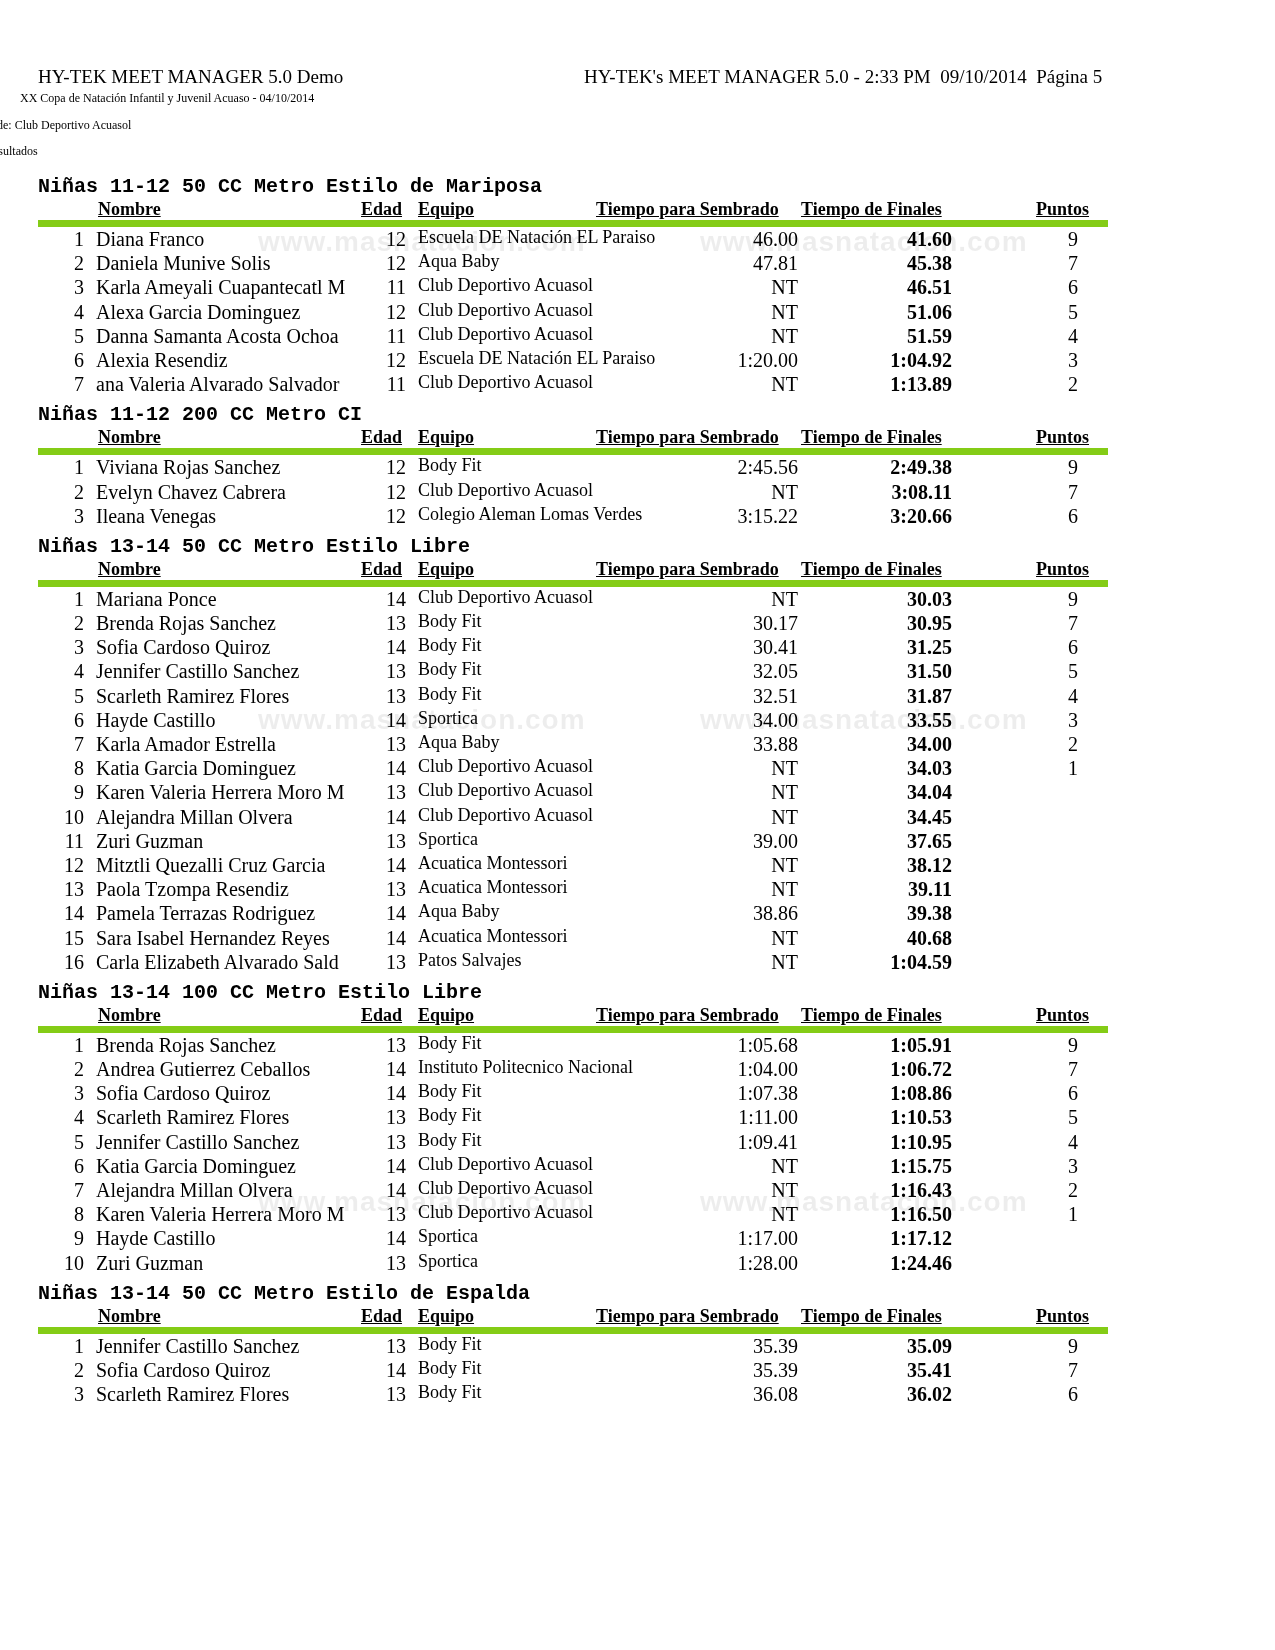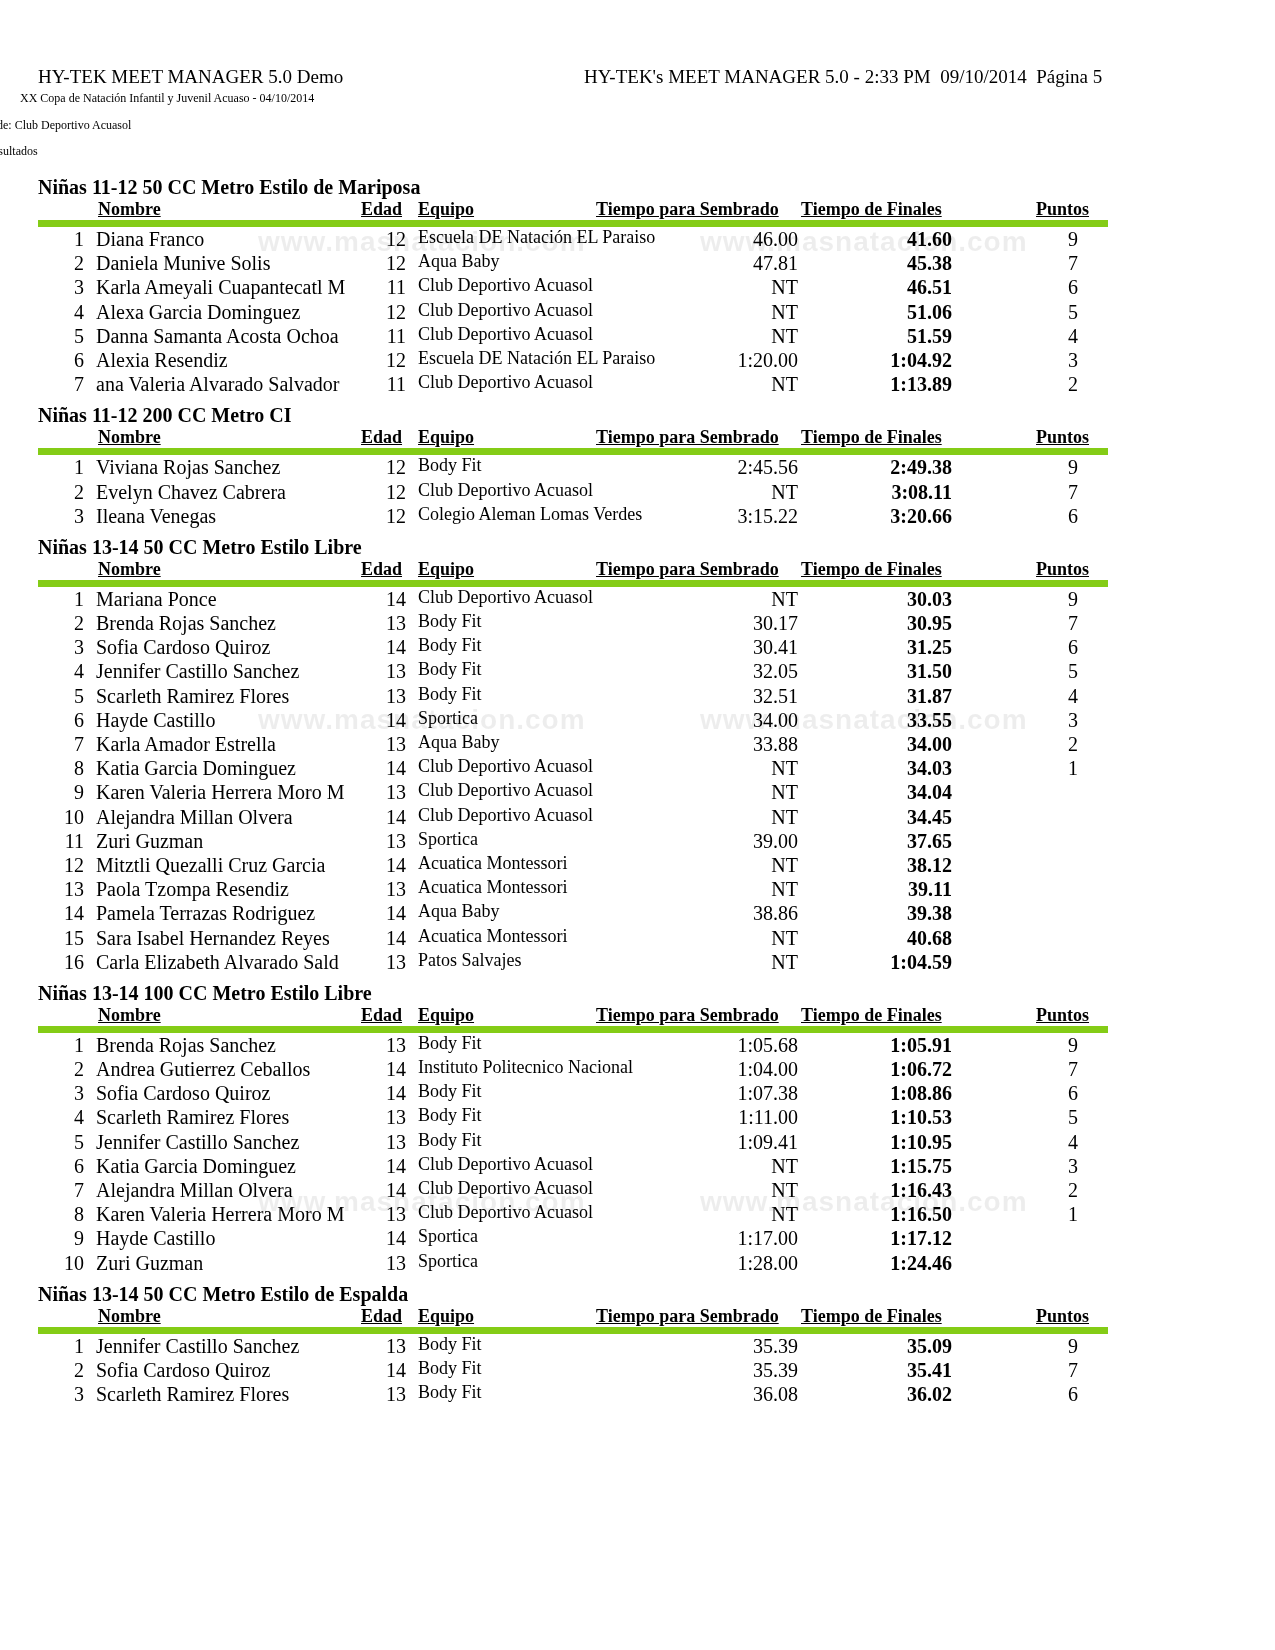--- a/index.html
+++ b/index.html
@@ -8,21 +8,21 @@
   .page { position: absolute; left: 0; top: 0; width: 1275px; height: 1344px; }
   .hdr-left { position: absolute; left: 38px; top: 66px; font-size: 19px; }
   .hdr-right { position: absolute; left: 584px; top: 66px; font-size: 19px; white-space: pre; }
   .title { position: absolute; left: 0; width: 1200px; text-align: left; font-weight: normal; font-size: 12px; }
   .t1 { top: 91px; left: 20px; }
   .t2 { top: 118px; left: -15px; }
   .t3 { top: 144px; left: -15px; }
 
   .events { position: absolute; left: 38px; top: 175px; width: 1070px; }
   .event { position: relative; margin-bottom: 1px; }
-  .ev-title { font-weight: bold; font-size: 20px; height: 24px; line-height: 24px; }
+  .ev-title { font-weight: bold; font-size: 20px; height: 24px; line-height: 24px; font-family: Liberation Mono, monospace; }
   .colhdr { position: relative; height: 21px; border-bottom: 7px solid #84cc16; font-weight: bold; font-size: 18px; }
   .colhdr span { position: absolute; top: 0; line-height: 20px; text-decoration: underline; }
   .ch-nombre { left: 60px; }
   .ch-edad { left: 323px; }
   .ch-equipo { left: 380px; }
   .ch-seed { left: 558px; }
   .ch-final { left: 763px; }
   .ch-pts { left: 998px; }
   .row { position: relative; height: 24.2px; font-size: 20px; line-height: 24px; }
   .row span { position: absolute; top: 0; white-space: nowrap; }

